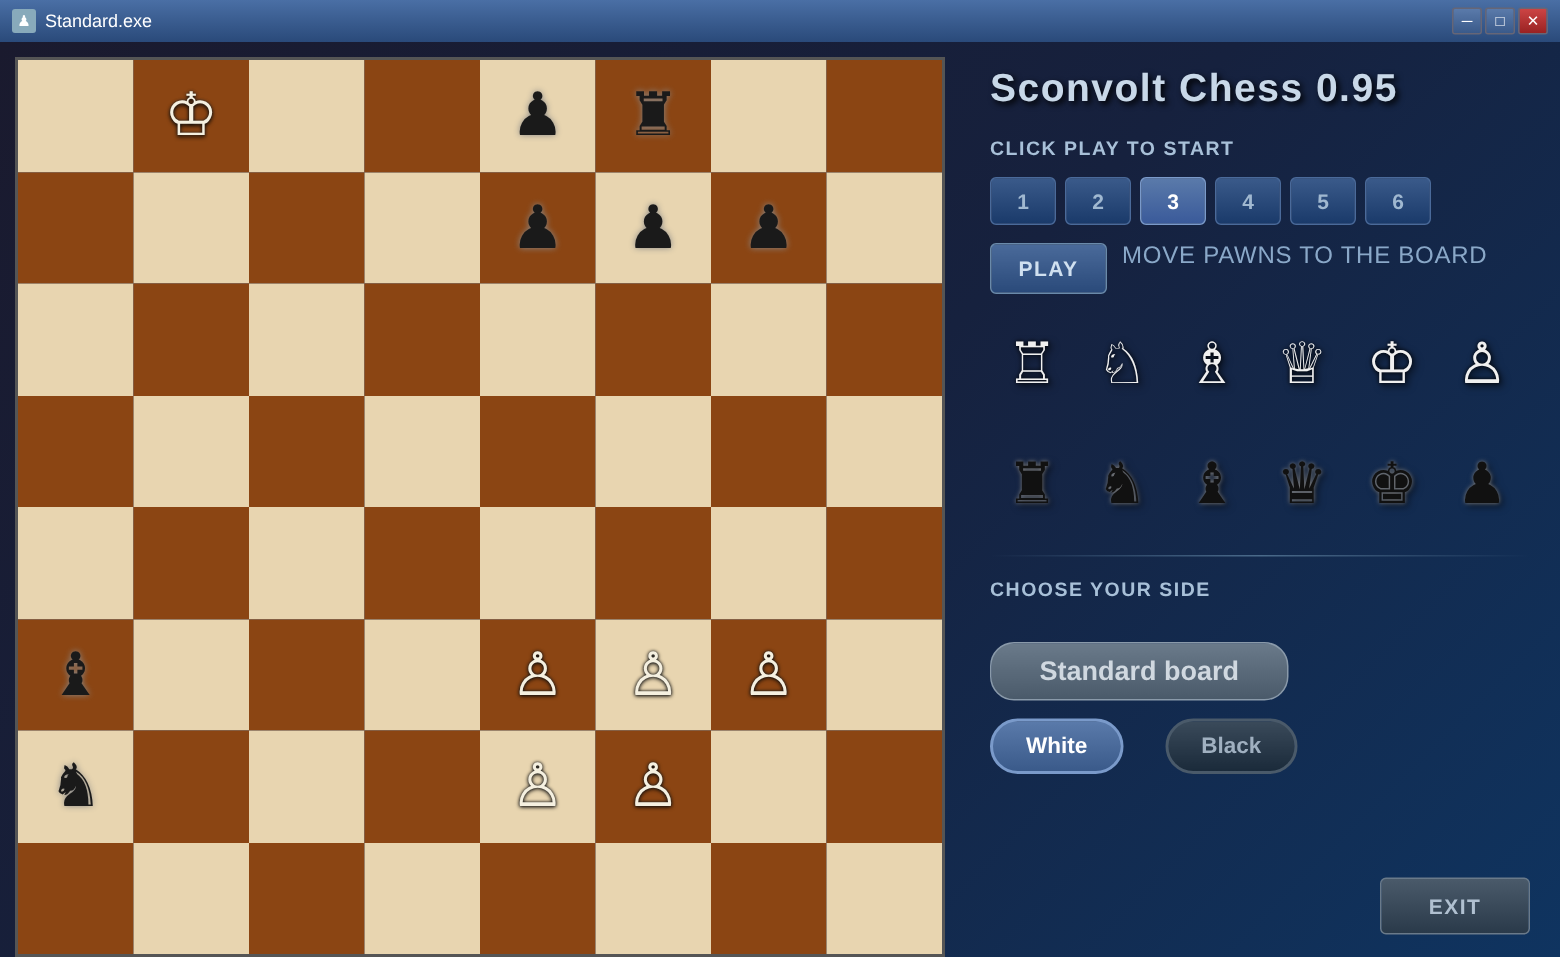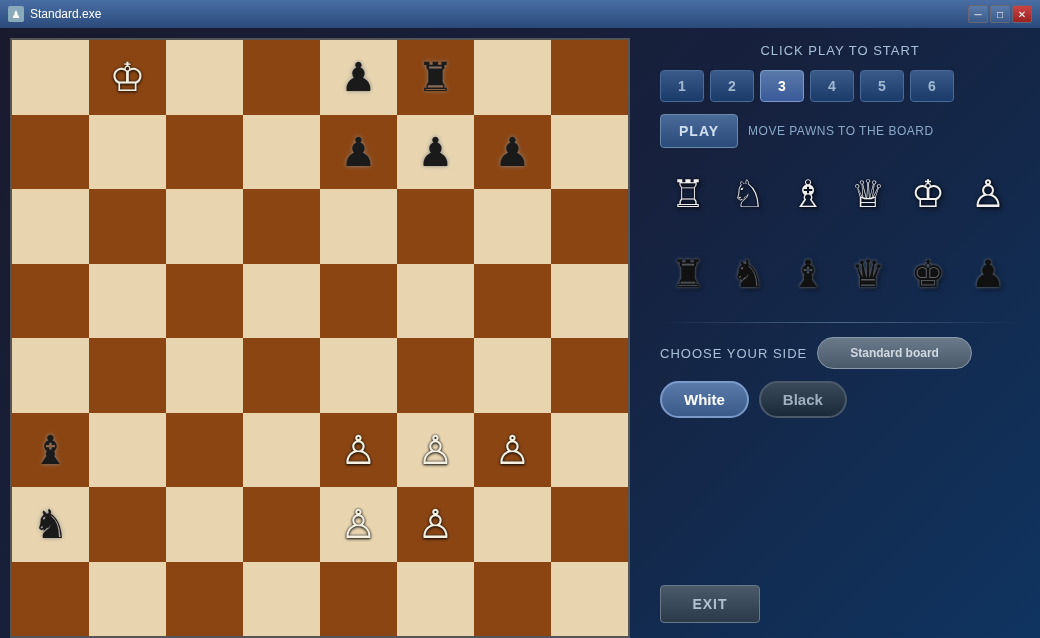--- a/index.html
+++ b/index.html
@@ -114,24 +114,23 @@
       font-size: 26px;
       font-weight: bold;
       color: #c8d8e8;
       letter-spacing: 1px;
       text-shadow: 2px 2px 4px #000;
       margin-bottom: 5px;
     }
 
     .section-label {
       font-size: 13px;
-      font-weight: normal;
+      font-weight: bold;
       color: #a8c0d8;
       letter-spacing: 1px;
-      text-align: center;
     }
 
     
     .difficulty-row {
       display: flex;
       gap: 6px;
       flex-wrap: wrap;
     }
 
     .diff-btn {
@@ -150,38 +149,38 @@
     }
     .diff-btn.active {
       background: linear-gradient(to bottom, #5a7aaa, #3a5a9a);
       color: white;
       border-color: #7a9aca;
     }
 
     
     .play-row {
       display: flex;
-      align-items: center;
+      align-items: flex-start;
       gap: 10px;
     }
 
     .play-btn {
       padding: 8px 18px;
       background: linear-gradient(to bottom, #4a6a9a, #2a4a7a);
       border: 1px solid #6a8aaa;
       border-radius: 4px;
       color: #d0e0f0;
       font-size: 14px;
       font-weight: bold;
       cursor: pointer;
       letter-spacing: 1px;
     }
 
     .play-hint {
-      font-size: 12px;
+      font-size: 16px;
       color: #8aa8c8;
       letter-spacing: 0.5px;
     }
 
     
     .pieces-row {
       display: flex;
       gap: 4px;
       align-items: center;
       padding: 4px 0;
@@ -198,31 +197,31 @@
       filter: drop-shadow(2px 2px 2px rgba(0,0,0,0.5));
     }
 
     .piece-item.white-piece { color: #f0f0f0; text-shadow: 0 0 3px #000; }
     .piece-item.black-piece { color: #111; text-shadow: 0 0 3px #888; }
 
     
     .choose-section {
       display: flex;
       align-items: center;
-      gap: 10px;
+      gap: 28px;
       flex-wrap: wrap;
     }
 
     .standard-board-btn {
       padding: 8px 32px;
       background: linear-gradient(to bottom, #6a7a8a, #4a5a6a);
       border: 1px solid #8a9aaa;
       border-radius: 16px;
       color: #d0d8e0;
-      font-size: 12px;
+      font-size: 18px;
       cursor: pointer;
       font-weight: bold;
     }
 
     .side-btn {
       padding: 8px 22px;
       border-radius: 20px;
       font-size: 15px;
       font-weight: bold;
       cursor: pointer;
@@ -239,21 +238,21 @@
     .side-btn.black {
       background: linear-gradient(to bottom, #3a4a5a, #1a2a3a);
       color: #a0b0c0;
       border-color: #4a5a6a;
     }
 
     
     .bottom-btns {
       margin-top: auto;
       display: flex;
-      flex-direction: row;
+      flex-direction: column;
       gap: 20px;
       align-items: flex-end;
     }
 
     .action-btn {
       width: 100px;
       padding: 10px 0;
       background: linear-gradient(to bottom, #4a5a6a, #2a3a4a);
       border: 1px solid #6a7a8a;
       border-radius: 4px;
@@ -382,20 +381,21 @@
         <div class="cell light"></div>
         <div class="cell dark"></div>
         <div class="cell light"></div>
         <div class="cell dark"></div>
         <div class="cell light"></div>
       </div>
   </div>
 
   <div class="right-panel">
 
+    <div class="app-title">Sconvolt Chess 0.95</div>
 
     <div class="section-label">CLICK PLAY TO START</div>
 
     <div class="difficulty-row" id="diff-row">
     <button class="diff-btn">1</button>
         <button class="diff-btn">2</button>
         <button class="diff-btn active">3</button>
         <button class="diff-btn">4</button>
         <button class="diff-btn">5</button>
         <button class="diff-btn">6</button>

